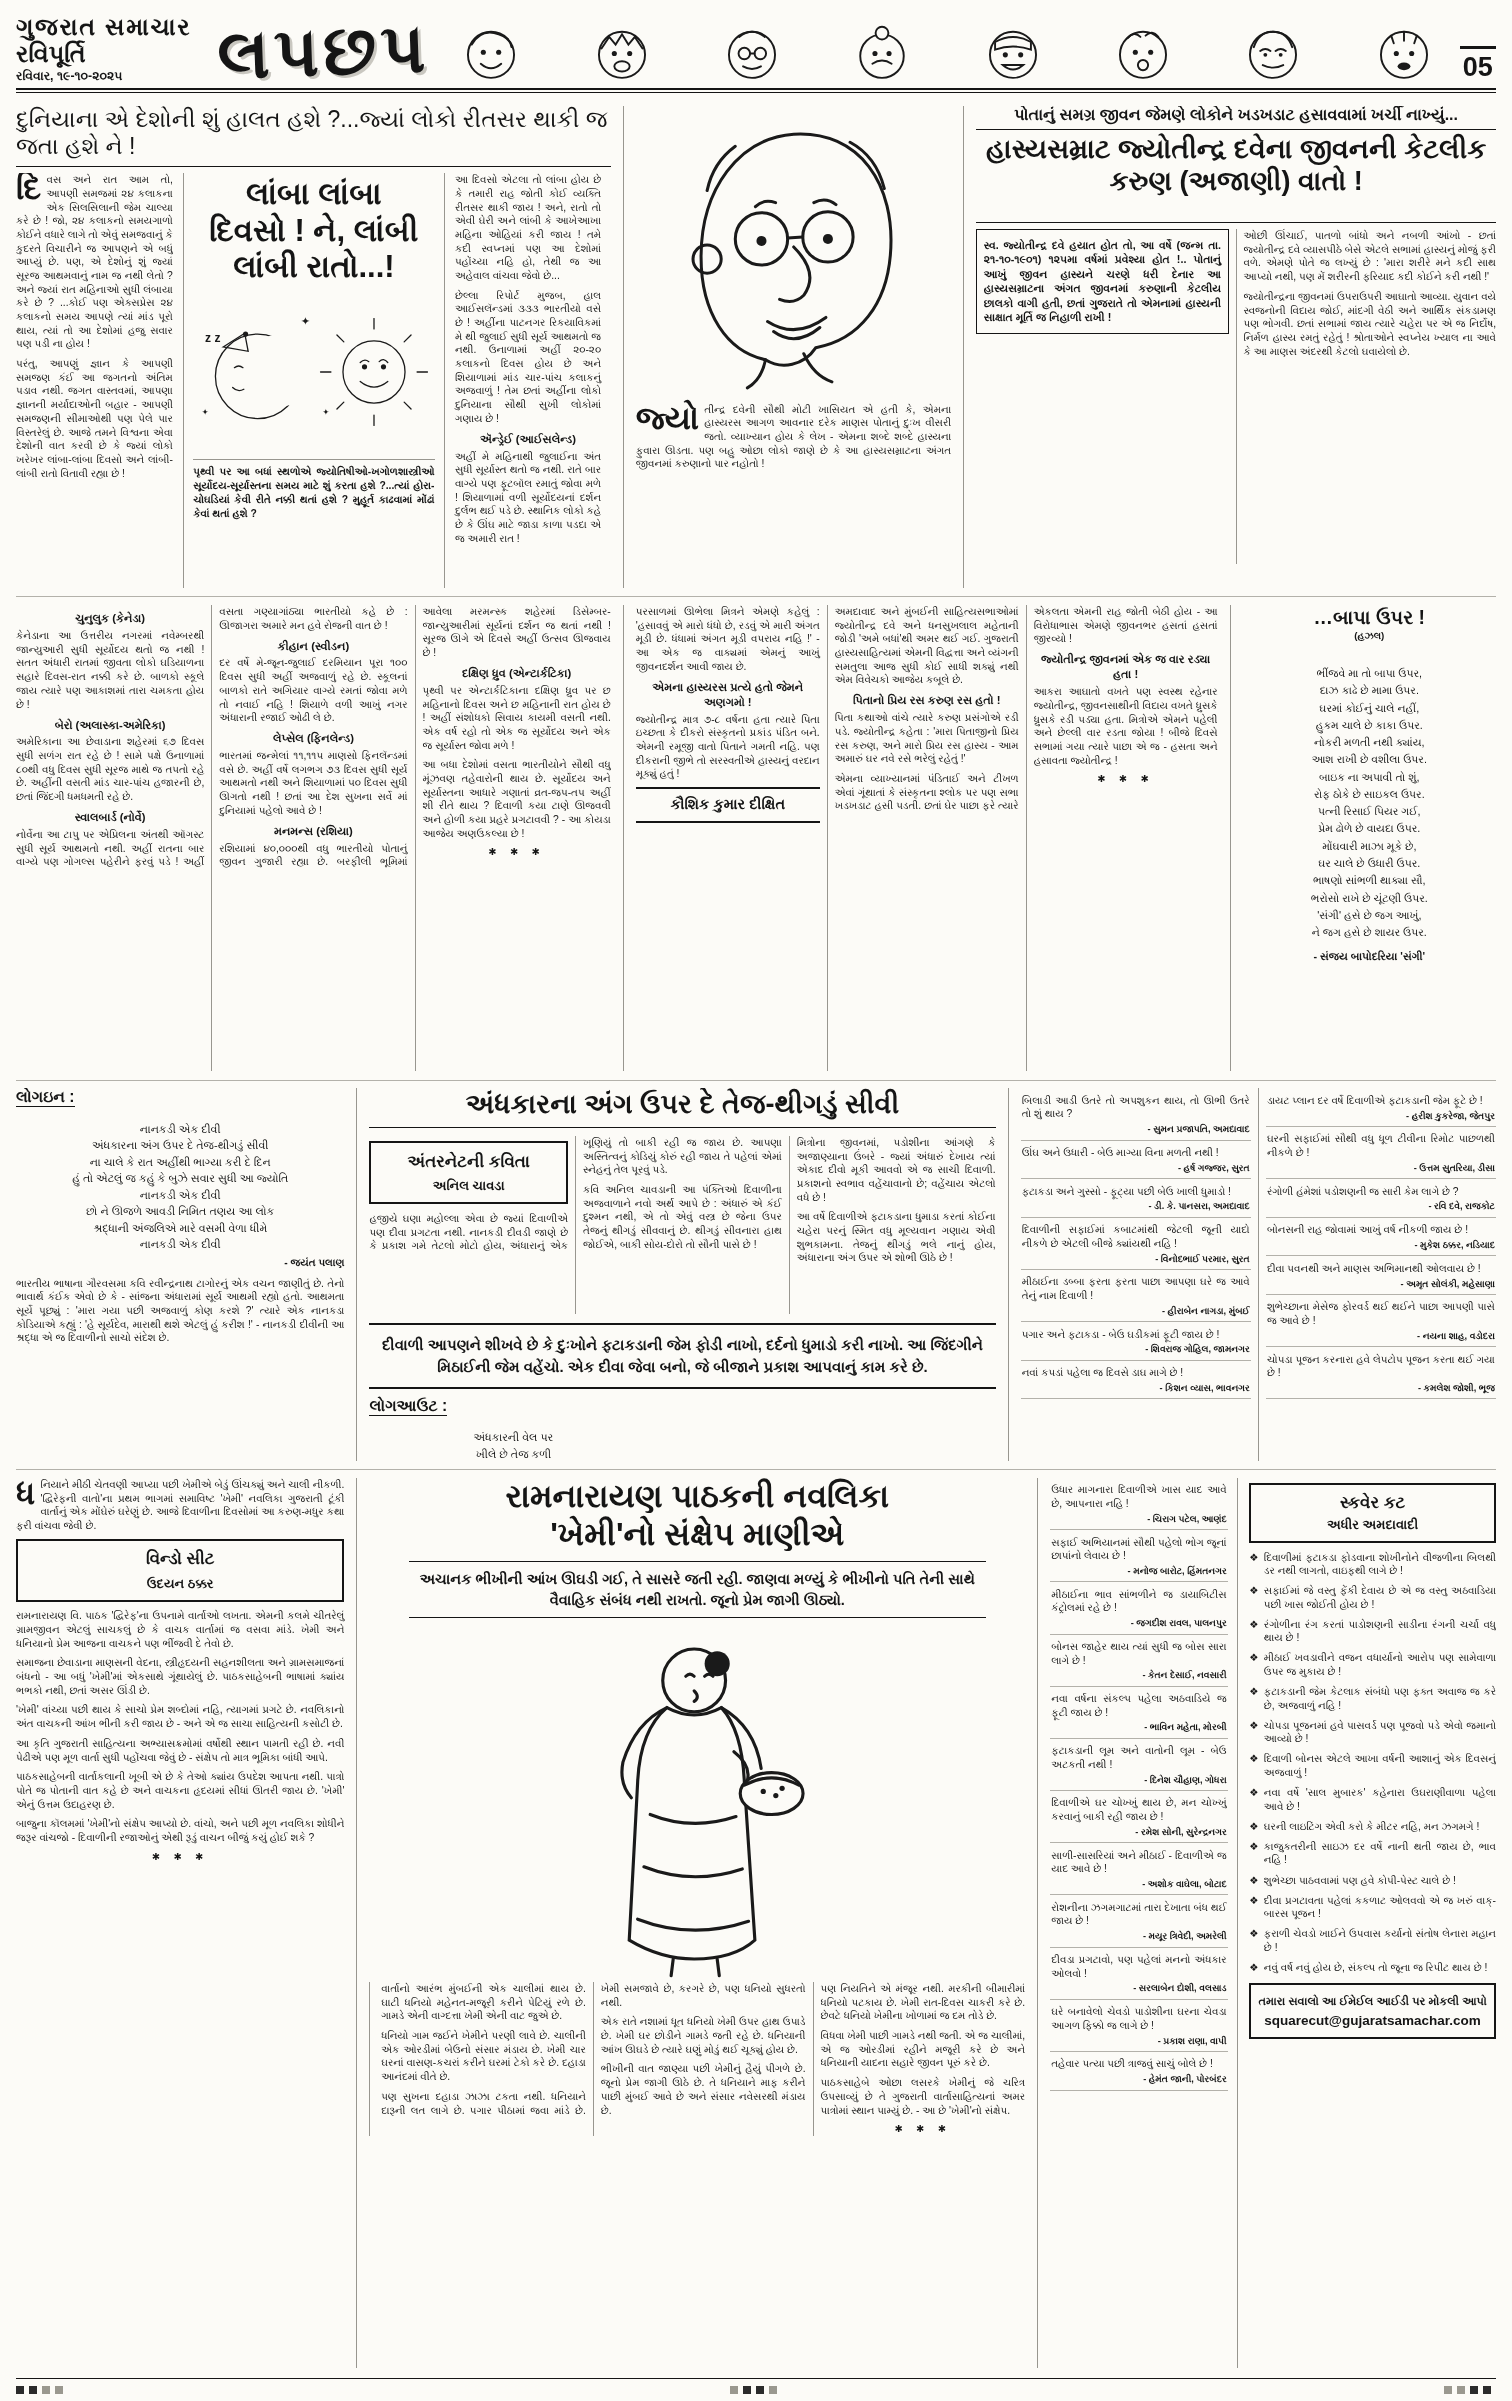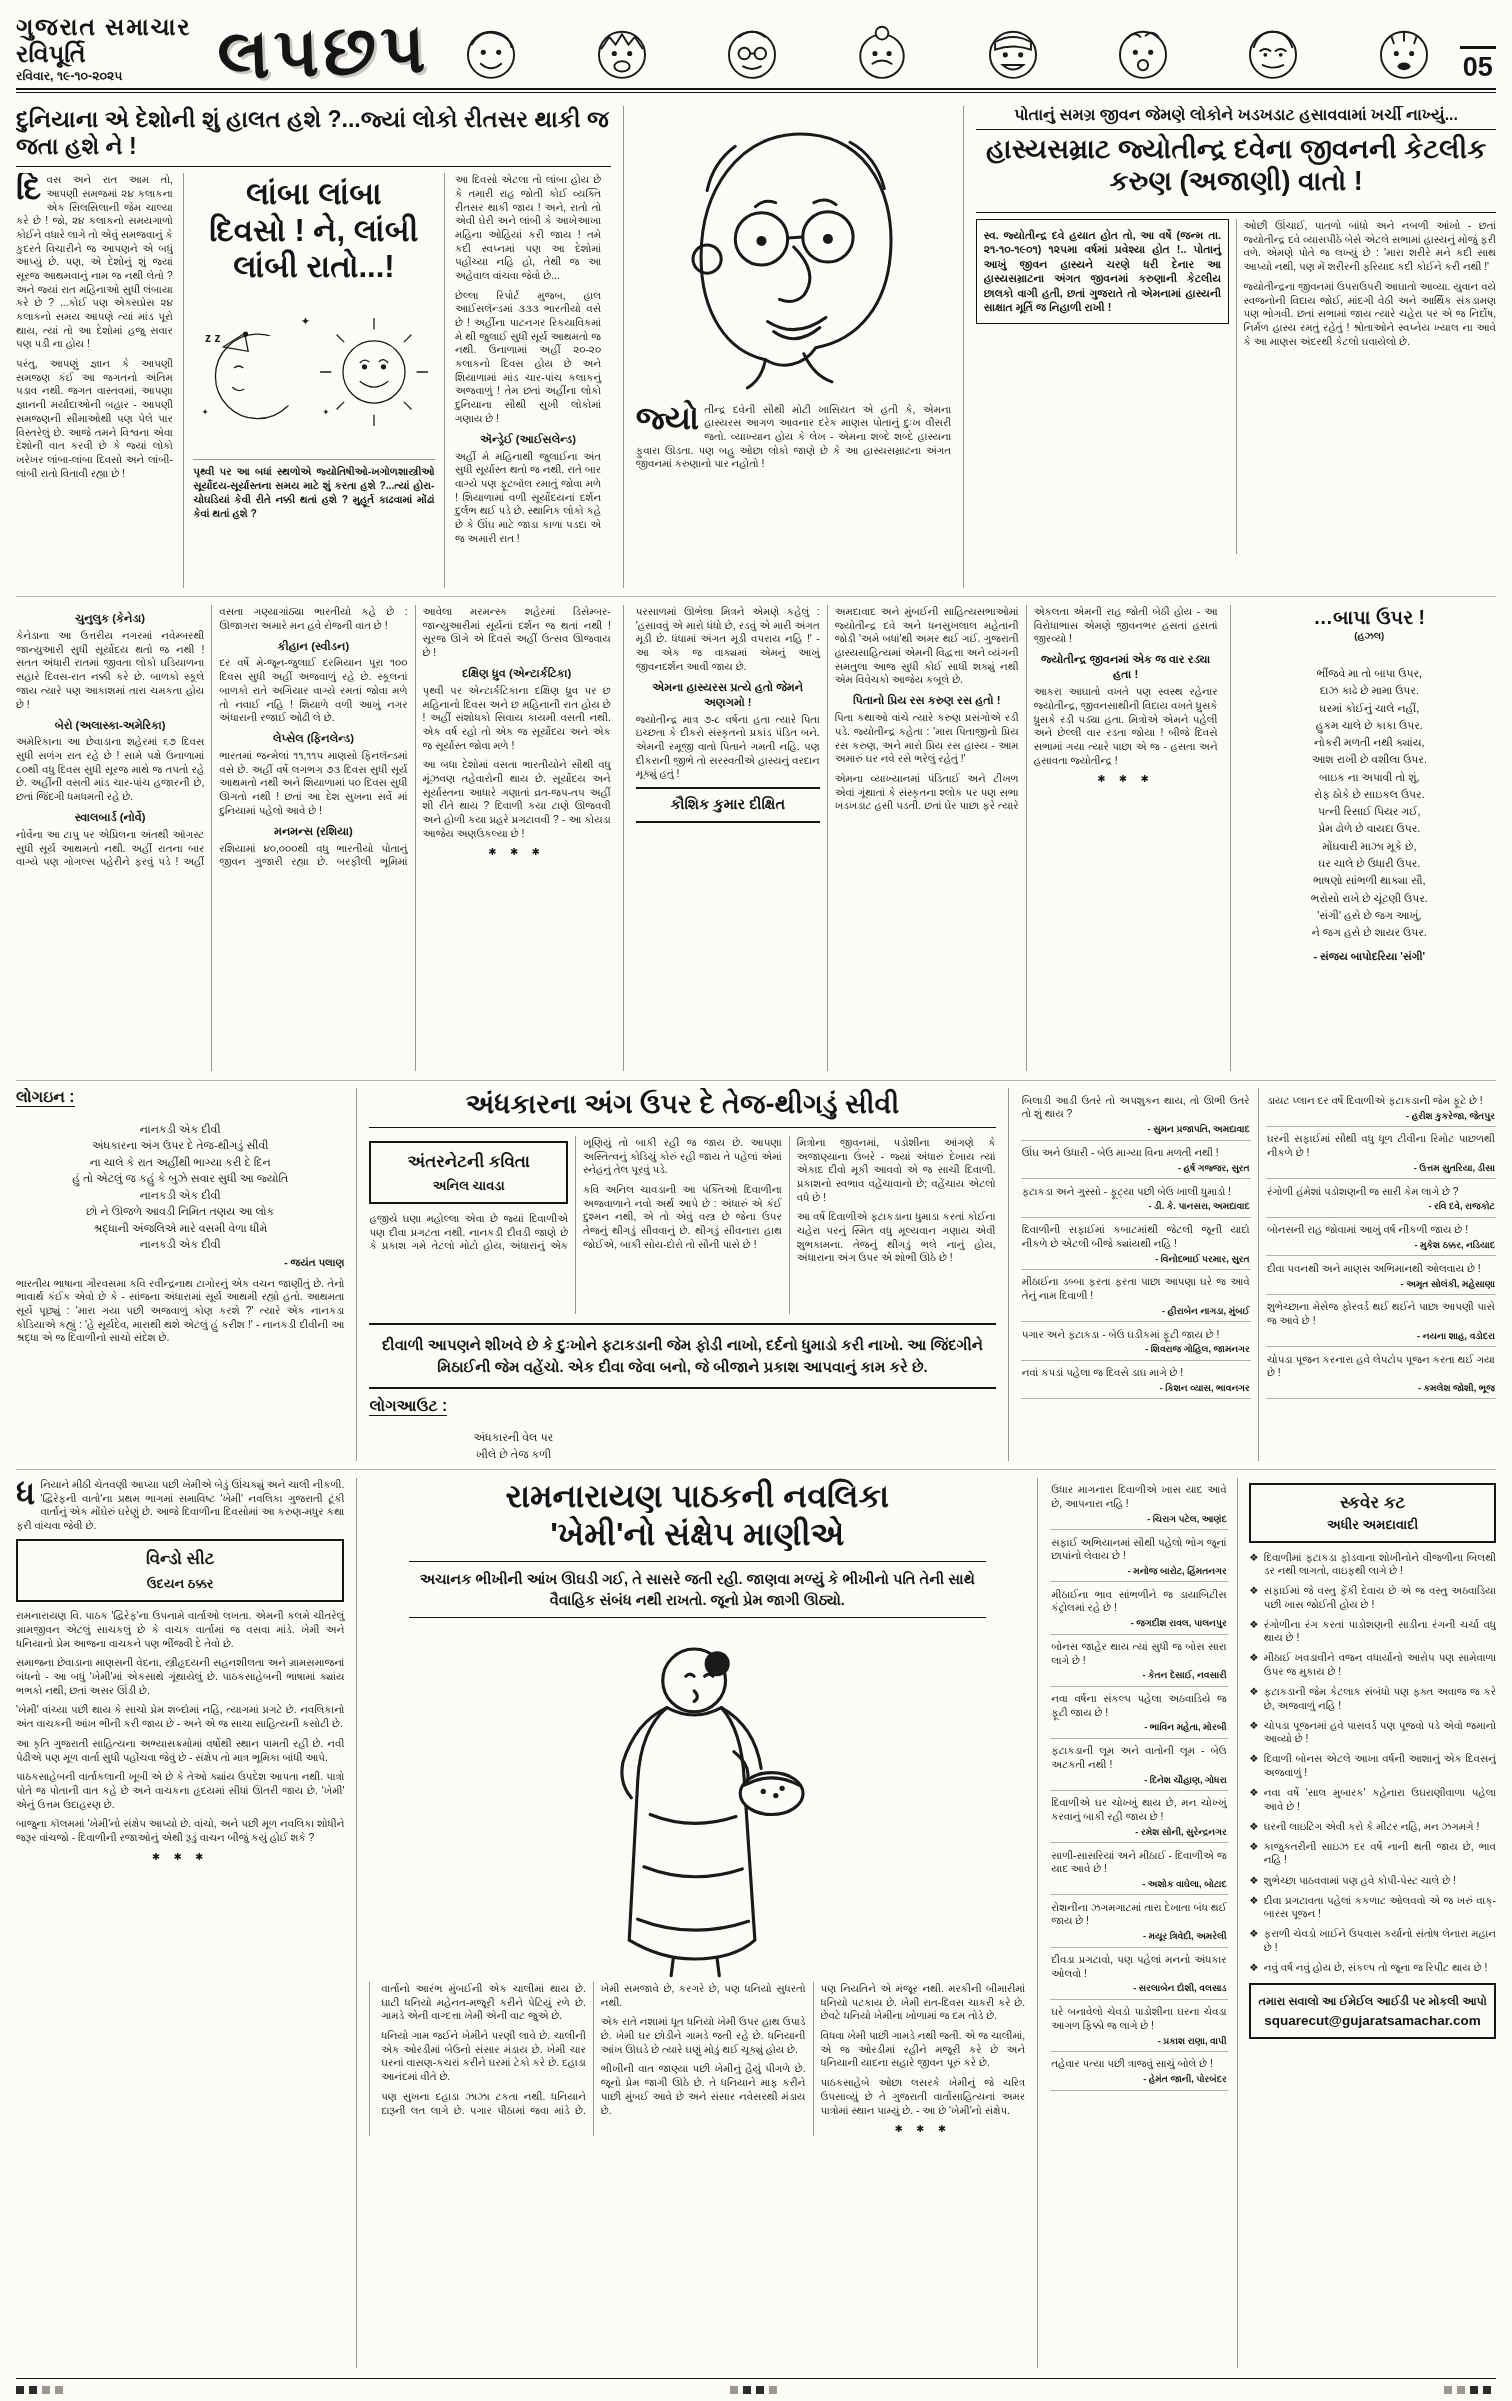--- a/index.html
+++ b/index.html
@@ -35,30 +35,30 @@
   .band4 { height:899px; }
   
   .body-text { font-size:10.3px; line-height:1.33; text-align:justify; }
   .body-text p { margin:0 0 6px; }
   .cols-2 { columns:2; column-gap:15px; column-rule:0.5px solid #98968f; }
   .cols-3 { columns:3; column-gap:15px; column-rule:0.5px solid #98968f; }
   .dc { float:left; font-size:32px; font-weight:800; line-height:.85; padding:2.2px 5.4px 0 0; }
   .subhead { font-size:11.3px; font-weight:800; text-align:center; margin:6.5px 0 2.7px; break-after:avoid; }
   .sep { text-align:center; letter-spacing:5.4px; margin:5.4px 0; font-size:9.7px; }
   
-  .headline-days { font-size:23px; font-weight:700; line-height:1.15; margin:0 0 6.5px; border-bottom:1.6px solid #151515; padding-bottom:6.5px; }
+  .headline-days { font-size:23px; font-weight:400; line-height:1.15; margin:0 0 6.5px; border-bottom:1.6px solid #151515; padding-bottom:6.5px; }
   .days-grid { display:flex; height:432px; }
   .days-grid > div { padding:0 9.7px; overflow:hidden; }
   .days-grid > div:first-child { padding-left:0; }
   .days-grid > div + div { border-left:0.5px solid #98968f; }
   .display-title { font-size:31px; font-weight:800; text-align:center; line-height:1.18; margin:3.2px 0 5.4px; }
   .art-sunmoon { width:100%; height:162px; display:block; margin:2.2px 0 5.4px; }
   .caption { font-size:10.3px; font-weight:700; text-align:justify; border-top:0.5px solid #98968f; padding-top:5.4px; line-height:1.35; }
   .kicker { font-size:16px; font-weight:800; text-align:center; border-bottom:1.1px solid #151515; padding-bottom:4.3px; margin:0 0 4.3px; }
-  .headline-jyo { font-size:27px; font-weight:800; text-align:center; line-height:1.18; margin:0 0 6.5px; border-bottom:1.6px solid #151515; padding-bottom:14px; }
+  .headline-jyo { font-size:27px; font-weight:800; text-align:center; line-height:1.18; margin:0 0 6.5px; border-bottom:1.6px solid #151515; padding-bottom:24px; }
   .art-caricature { width:100%; height:292px; display:block; margin-bottom:4.3px; }
   
   .note-box { border:1.6px solid #151515; padding:7.6px 6.5px; font-size:10.8px; font-weight:700; text-align:justify; line-height:1.35; break-inside:avoid; margin:0 0 7.6px; }
   .byline-box { border-top:2.2px solid #151515; border-bottom:2.2px solid #151515; text-align:center; font-size:14.6px; font-weight:800; padding:6.5px 2.2px; break-inside:avoid; margin:5.4px 0 7.6px; }
   .inset-box { border:2.7px double #151515; padding:7.6px 5.4px; text-align:center; break-inside:avoid; margin:5.4px 0 7.6px; }
   .inset-box .t1 { font-size:16.7px; font-weight:800; }
   .inset-box .t2 { font-size:13px; font-weight:700; margin-top:4.3px; }
   
   .hazal { text-align:center; }
   .hz-title { font-size:19.4px; font-weight:800; margin:1.1px 0 1.1px; }

